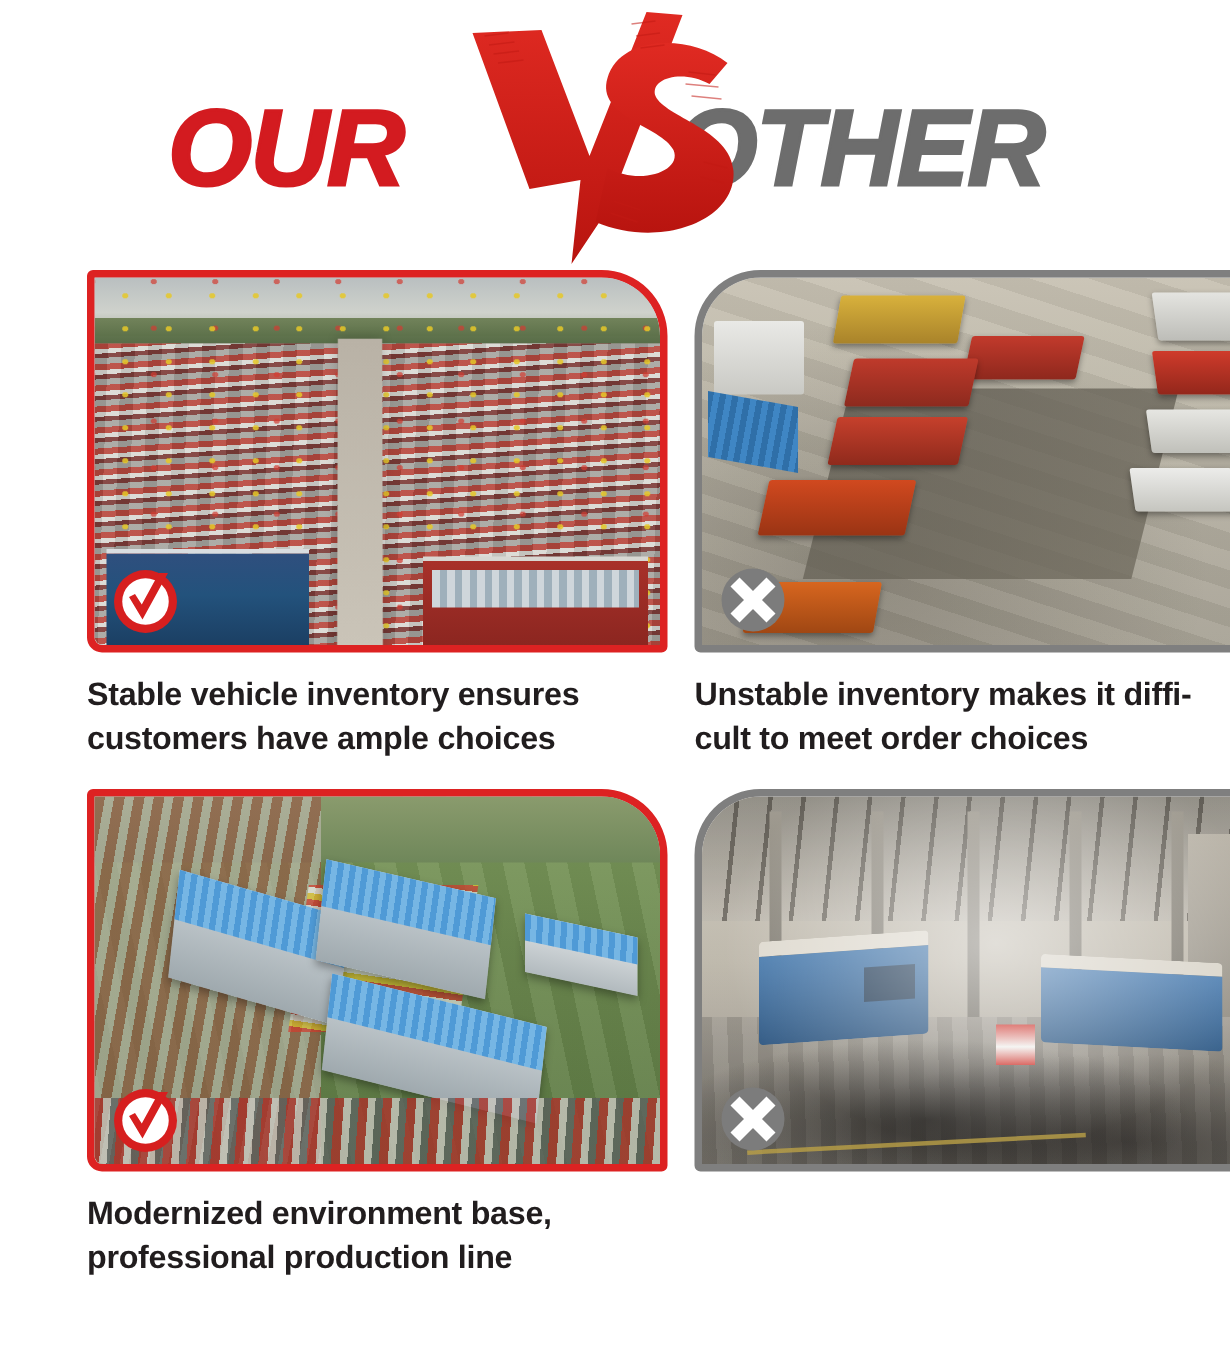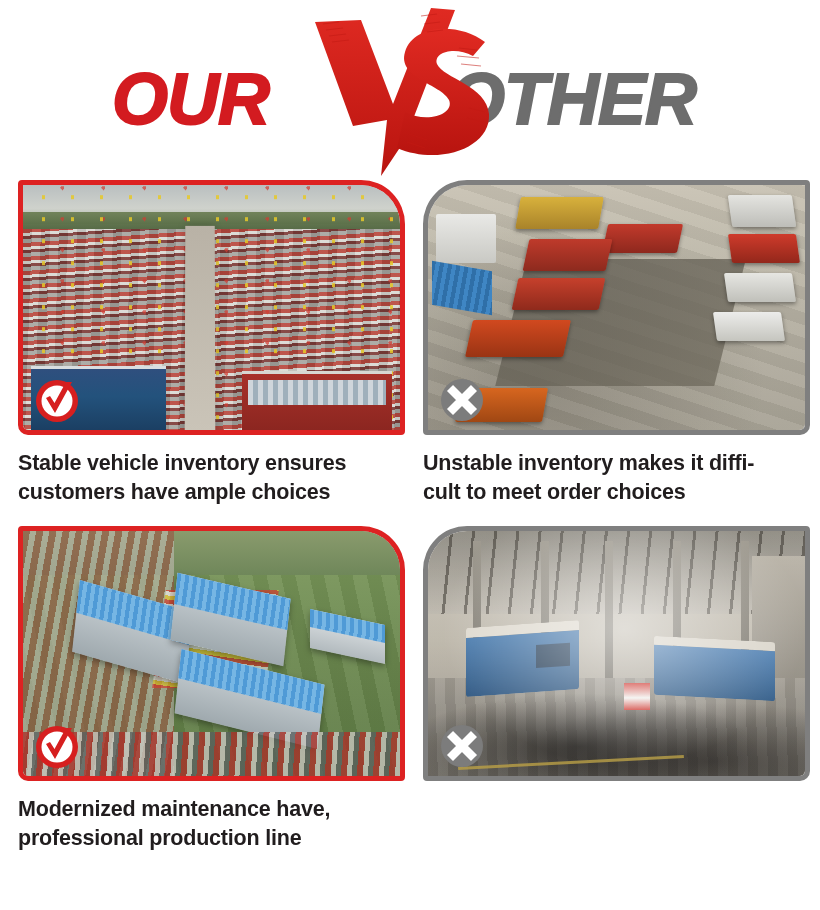--- a/index.html
+++ b/index.html
@@ -45,21 +45,21 @@
 
   
   .grid {
     position: relative;
     display: grid;
     grid-template-columns: 387px 387px;
     column-gap: 18px;
     row-gap: 20px;
     padding: 0 18px;
   }
-  .cell { width: 387px; }
+  .cell { width: 387px; margin-left: 40px; }
 
   .photo-frame {
     position: relative;
     width: 387px;
     height: 255px;
     overflow: hidden;
     background: #cfcfcf;
   }
   .photo-frame.ours {
     border: 5px solid #dd2222;
@@ -446,21 +446,21 @@
           </div>
         </div>
         <div class="badge">
           <svg viewBox="0 0 48 48" xmlns="http://www.w3.org/2000/svg" aria-hidden="true">
             <circle cx="24" cy="25" r="21" fill="#d61f1f"></circle>
             <circle cx="24" cy="25" r="15.5" fill="#ffffff"></circle>
             <path d="M13 22 L22 37 L39 6 L33 6 L21.5 27 L17 20 Z" fill="#d61f1f"></path>
           </svg>
         </div>
       </div>
-      <div class="caption">Modernized maintenance have,
+      <div class="caption">Modernized environment base,
 professional production line</div>
     </div>
 
     <div class="cell">
       <div class="photo-frame theirs">
         <div class="photo-inner">
           <div class="scene">
             <div class="shop-bg"></div>
             <div class="shop-roof"></div>
             <div class="shop-wall"></div>

